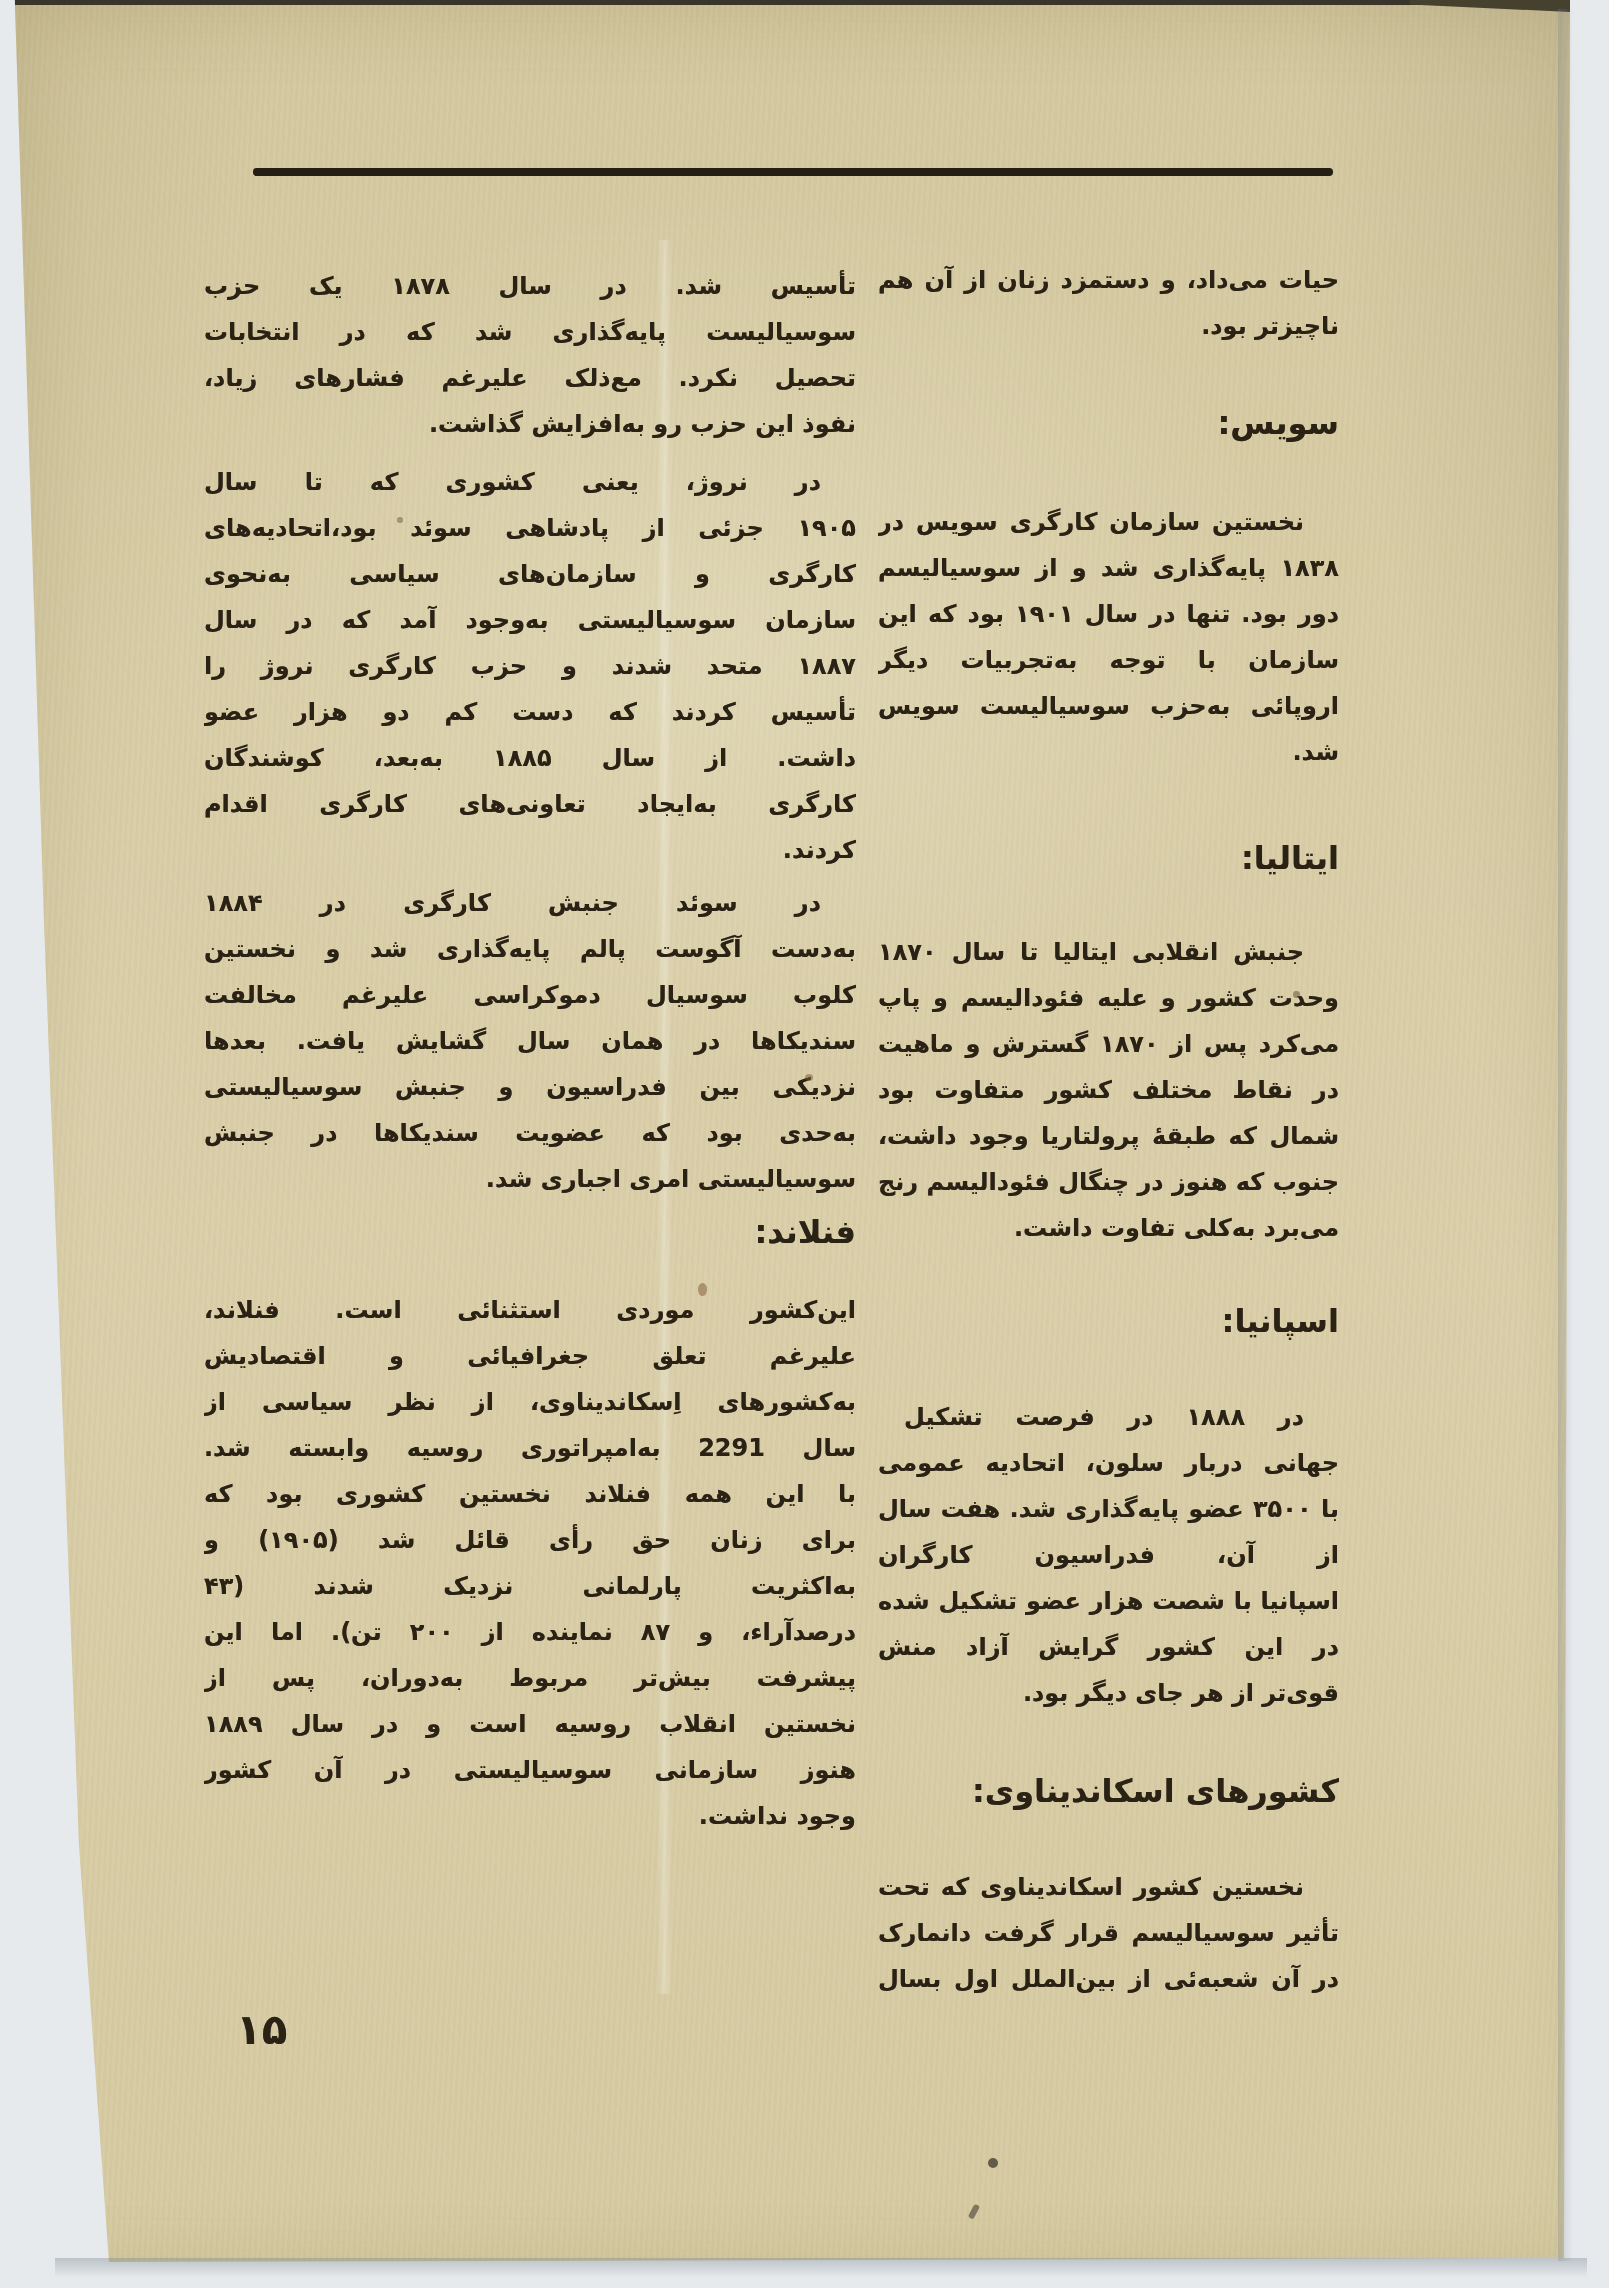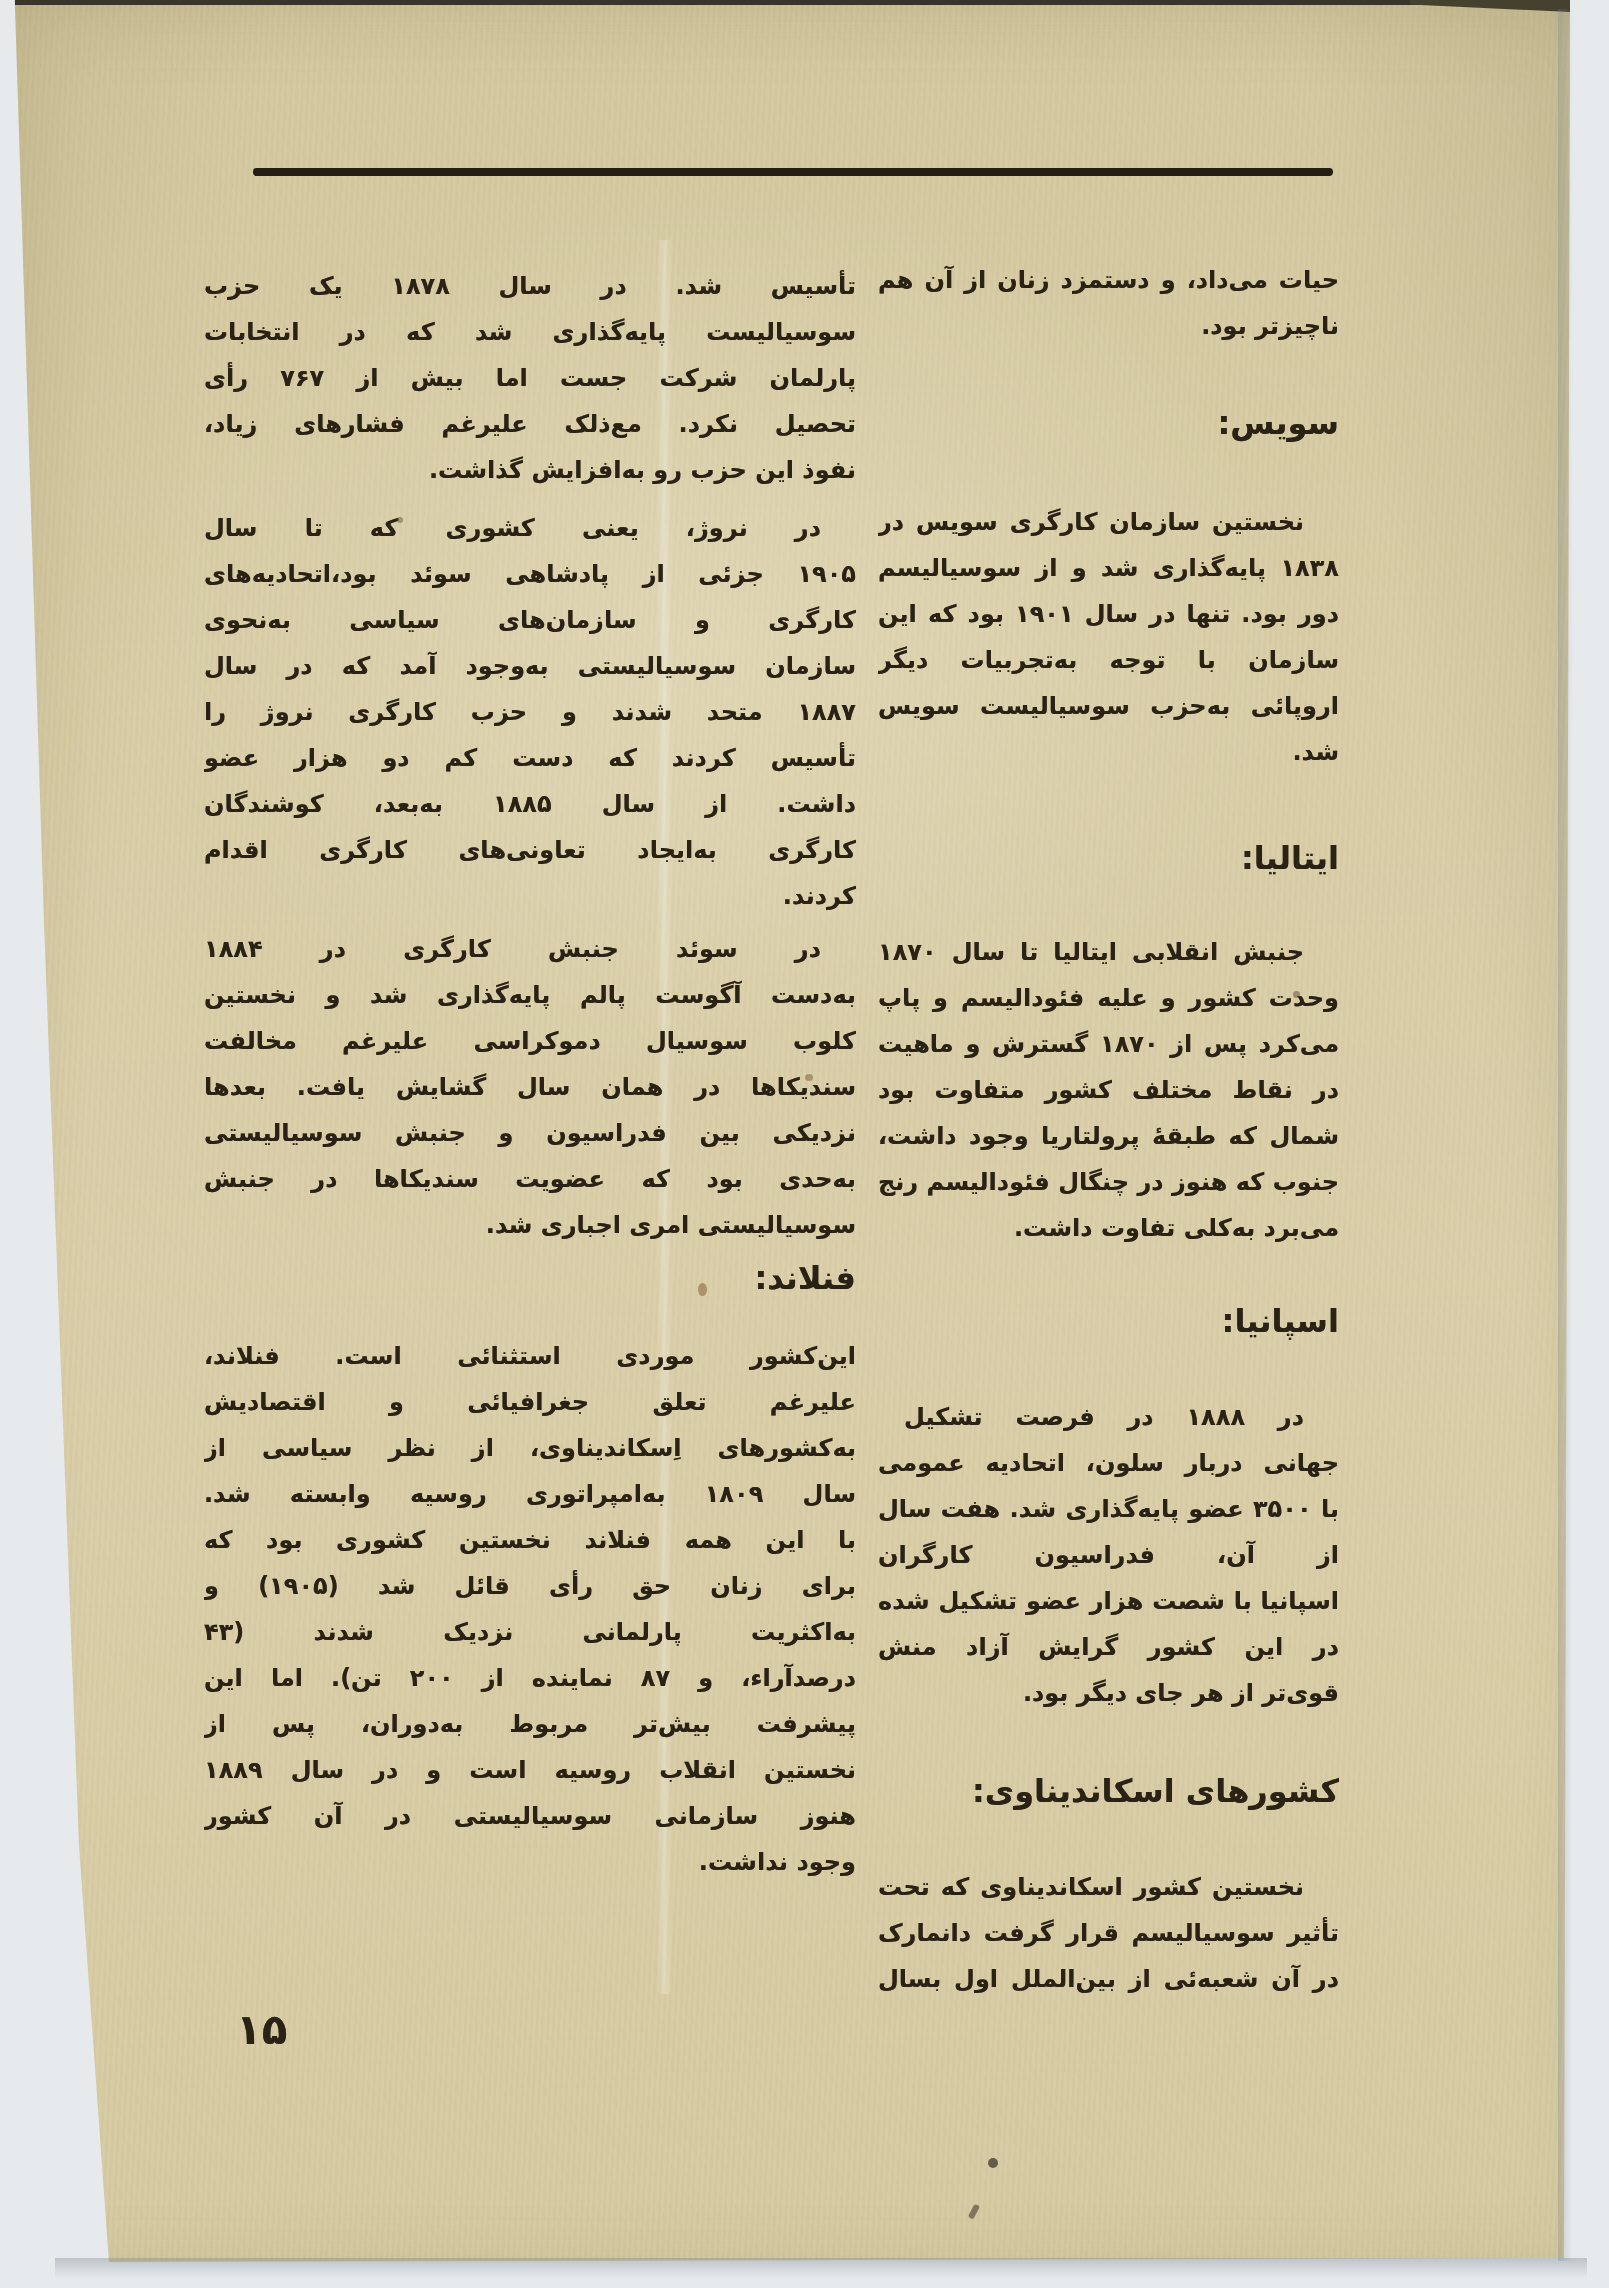--- a/index.html
+++ b/index.html
@@ -115,21 +115,20 @@
     <div class="text-line">در این کشور گرایش آزاد منش (آنارشیست)</div>
     <div class="text-line last">قوی‌تر از هر جای دیگر بود.</div>
     <div class="text-line heading" style="margin-top: 52px;">کشورهای اسکاندیناوی:</div>
     <div class="text-line indent" style="margin-top: 50px;">نخستین کشور اسکاندیناوی که تحت</div>
     <div class="text-line">تأثیر سوسیالیسم قرار گرفت دانمارک بود که</div>
     <div class="text-line">در آن شعبه‌ئی از بین‌الملل اول بسال ۱۸۶۶</div>
   </div>
 <div class="col col-left">
     <div class="text-line">تأسیس شد. در سال ۱۸۷۸ یک حزب</div>
     <div class="text-line">سوسیالیست پایه‌گذاری شد که در انتخابات</div>
-    <div class="text-line">پارلمان شرکت جست اما بیش از ۷۶۷ رأی</div>
     <div class="text-line">تحصیل نکرد. مع‌ذلک علیرغم فشارهای زیاد،</div>
     <div class="text-line last">نفوذ این حزب رو به‌افزایش گذاشت.</div>
     <div class="text-line indent" style="margin-top: 12px;">در نروژ، یعنی کشوری که تا سال</div>
     <div class="text-line">۱۹۰۵ جزئی از پادشاهی سوئد بود،اتحادیه‌های</div>
     <div class="text-line">کارگری و سازمان‌های سیاسی به‌نحوی</div>
     <div class="text-line">سازمان سوسیالیستی به‌وجود آمد که در سال</div>
     <div class="text-line">۱۸۸۷ متحد شدند و حزب کارگری نروژ را</div>
     <div class="text-line">تأسیس کردند که دست کم دو هزار عضو</div>
     <div class="text-line">داشت. از سال ۱۸۸۵ به‌بعد، کوشندگان</div>
     <div class="text-line">کارگری به‌ایجاد تعاونی‌های کارگری اقدام</div>
@@ -138,21 +137,21 @@
     <div class="text-line">به‌دست آگوست پالم پایه‌گذاری شد و نخستین</div>
     <div class="text-line">کلوب سوسیال دموکراسی علیرغم مخالفت</div>
     <div class="text-line">سندیکاها در همان سال گشایش یافت. بعدها</div>
     <div class="text-line">نزدیکی بین فدراسیون و جنبش سوسیالیستی</div>
     <div class="text-line">به‌حدی بود که عضویت سندیکاها در جنبش</div>
     <div class="text-line last">سوسیالیستی امری اجباری شد.</div>
     <div class="text-line heading" style="margin-top: 7.4px;">فنلاند:</div>
     <div class="text-line" style="margin-top: 32px;">این‌کشور موردی استثنائی است. فنلاند،</div>
     <div class="text-line">علیرغم تعلق جغرافیائی و اقتصادیش</div>
     <div class="text-line">به‌کشورهای اِسکاندیناوی، از نظر سیاسی از</div>
-    <div class="text-line">سال ۱۸۰۹ به‌امپراتوری روسیه وابسته شد.</div>
+    <div class="text-line">سال 2291 به‌امپراتوری روسیه وابسته شد.</div>
     <div class="text-line">با این همه فنلاند نخستین کشوری بود که</div>
     <div class="text-line">برای زنان حق رأی قائل شد (۱۹۰۵) و</div>
     <div class="text-line">به‌اکثریت پارلمانی نزدیک شدند (۴۳</div>
     <div class="text-line">درصدآراء، و ۸۷ نماینده از ۲۰۰ تن). اما این</div>
     <div class="text-line">پیشرفت بیش‌تر مربوط به‌دوران، پس از</div>
     <div class="text-line">نخستین انقلاب روسیه است و در سال ۱۸۸۹</div>
     <div class="text-line">هنوز سازمانی سوسیالیستی در آن کشور</div>
     <div class="text-line last">وجود نداشت.</div>
   </div>
 

